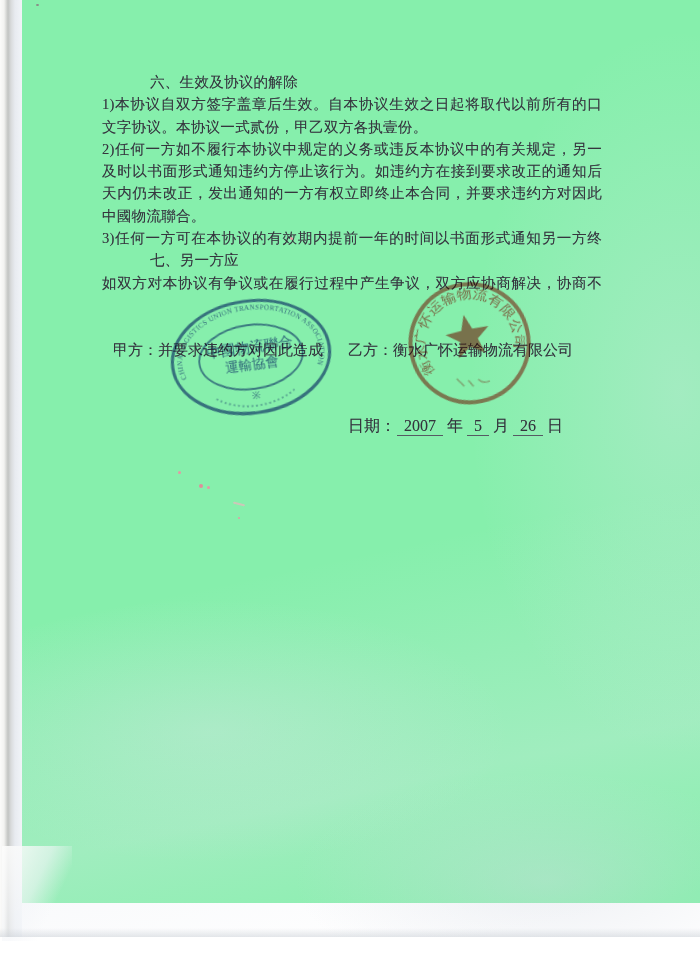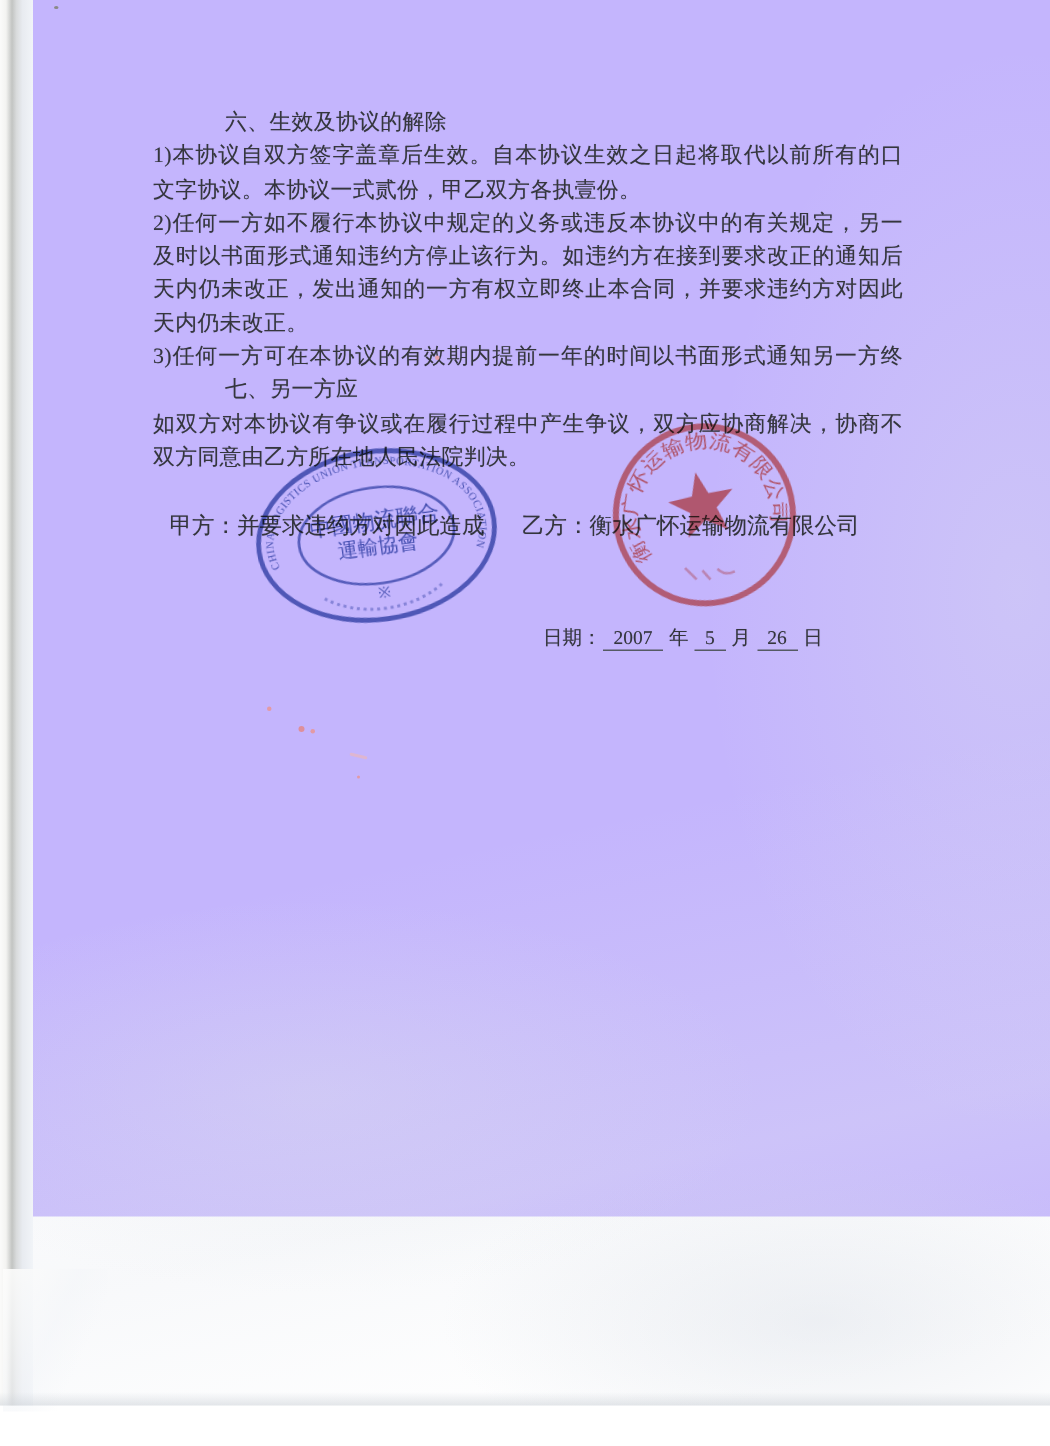--- a/index.html
+++ b/index.html
@@ -3,22 +3,22 @@
 <meta charset="utf-8">
 <style>
   html,body{margin:0;padding:0;}
   body{
     width:700px;height:964px;position:relative;overflow:hidden;
     background:#ffffff;
     font-family:"Liberation Serif","DejaVu Serif",serif;
   }
   
   .paper{
-    position:absolute;left:0;top:0;width:700px;height:811px;
-    background:#c4b5fd;
+    position:absolute;left:0;top:0;width:700px;height:903px;
+    background:#86efac;
   }
   .paper-left-edge{
     position:absolute;left:0;top:0;width:22px;height:937px;
     background:linear-gradient(90deg,#fbfbfa 0px,#f3f3f1 4px,#c2c4c2 8px,#d9dbdc 11px,#e8ebf0 15px,#f1f4f8 22px);
   }
   .paper-bottom-edge{
     position:absolute;left:0;top:928px;width:700px;height:9px;
     background:linear-gradient(180deg,rgba(205,210,216,0) 0%,rgba(205,210,216,.55) 100%);
   }
   .texture{
@@ -40,21 +40,21 @@
     letter-spacing:.2px;
     text-shadow:0 0 .5px rgba(70,75,100,.45);
   }
   .doc .ln{white-space:nowrap;}
   .doc .ln.full{text-align:justify;text-align-last:justify;white-space:normal;height:22.3px;overflow:hidden;}
   .doc .ln.indent{padding-left:48px;}
   
   .sigrow{position:absolute;top:341px;left:0;width:700px;font-size:15px;color:#34353c;text-shadow:0 0 .5px rgba(70,75,100,.45);}
   .party-a{position:absolute;left:113px;white-space:nowrap;}
   .party-b{position:absolute;left:348px;white-space:nowrap;}
-  .daterow{position:absolute;top:416px;left:362px;font-size:13px;color:#34353c;white-space:nowrap;text-shadow:0 0 .5px rgba(70,75,100,.45);}
+  .daterow{position:absolute;top:416px;left:348px;font-size:16px;color:#34353c;white-space:nowrap;text-shadow:0 0 .5px rgba(70,75,100,.45);}
   .daterow .u{display:inline-block;border-bottom:1.2px solid #555a63;padding:0 7px;margin:0 1px;}
   .daterow .unit{margin:0 3px;}
   
   .stamp{position:absolute;mix-blend-mode:multiply;pointer-events:none;}
   .stamp-blue{left:166px;top:296px;width:170px;height:122px;transform:rotate(-8deg);opacity:.93;filter:blur(.3px);}
   .stamp-red{left:404px;top:279px;width:134px;height:132px;transform:rotate(-12deg);opacity:.9;filter:blur(.3px);}
   .stamp svg{width:100%;height:100%;}
   .stamp text{font-family:"Liberation Serif","DejaVu Serif",serif;}
   
   .speck{position:absolute;border-radius:50%;}
@@ -68,25 +68,24 @@
   <div class="corner-fold"></div>
   <div class="paper-bottom-edge"></div>
 
   <div class="doc">
     <div class="ln indent">六、生效及协议的解除</div>
     <div class="ln full">1)本协议自双方签字盖章后生效。自本协议生效之日起将取代以前所有的口头或</div>
     <div class="ln">文字协议。本协议一式贰份，甲乙双方各执壹份。</div>
     <div class="ln full">2)任何一方如不履行本协议中规定的义务或违反本协议中的有关规定，另一方应</div>
     <div class="ln full">及时以书面形式通知违约方停止该行为。如违约方在接到要求改正的通知后十五</div>
     <div class="ln full">天内仍未改正，发出通知的一方有权立即终止本合同，并要求违约方对因此造成</div>
-    <div class="ln">天内仍未改正。</div>
+    <div class="ln">中國物流聯合。</div>
     <div class="ln full">3)任何一方可在本协议的有效期内提前一年的时间以书面形式通知另一方终止</div>
     <div class="ln indent">七、另一方应</div>
     <div class="ln full">如双方对本协议有争议或在履行过程中产生争议，双方应协商解决，协商不成，</div>
-    <div class="ln">双方同意由乙方所在地人民法院判决。</div>
   </div>
 
   <div class="sigrow">
     <span class="party-a">甲方：并要求违约方对因此造成</span>
     <span class="party-b">乙方：衡水广怀运输物流有限公司</span>
   </div>
 
   <div class="daterow"><span>日期：</span><span class="u">2007</span><span class="unit">年</span><span class="u">5</span><span class="unit">月</span><span class="u">26</span><span class="unit">日</span></div>
 
   <div class="stamp stamp-blue">

